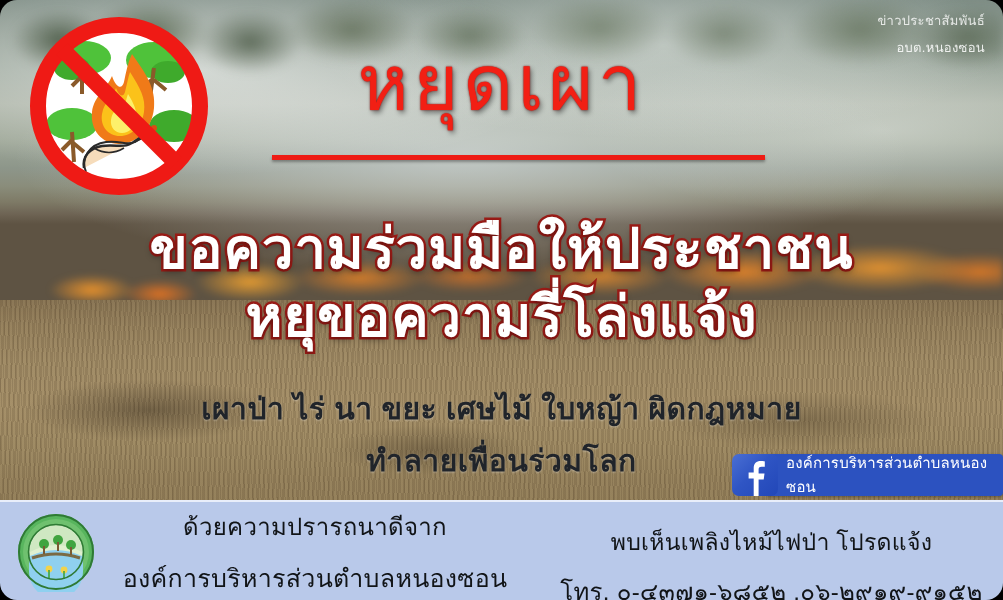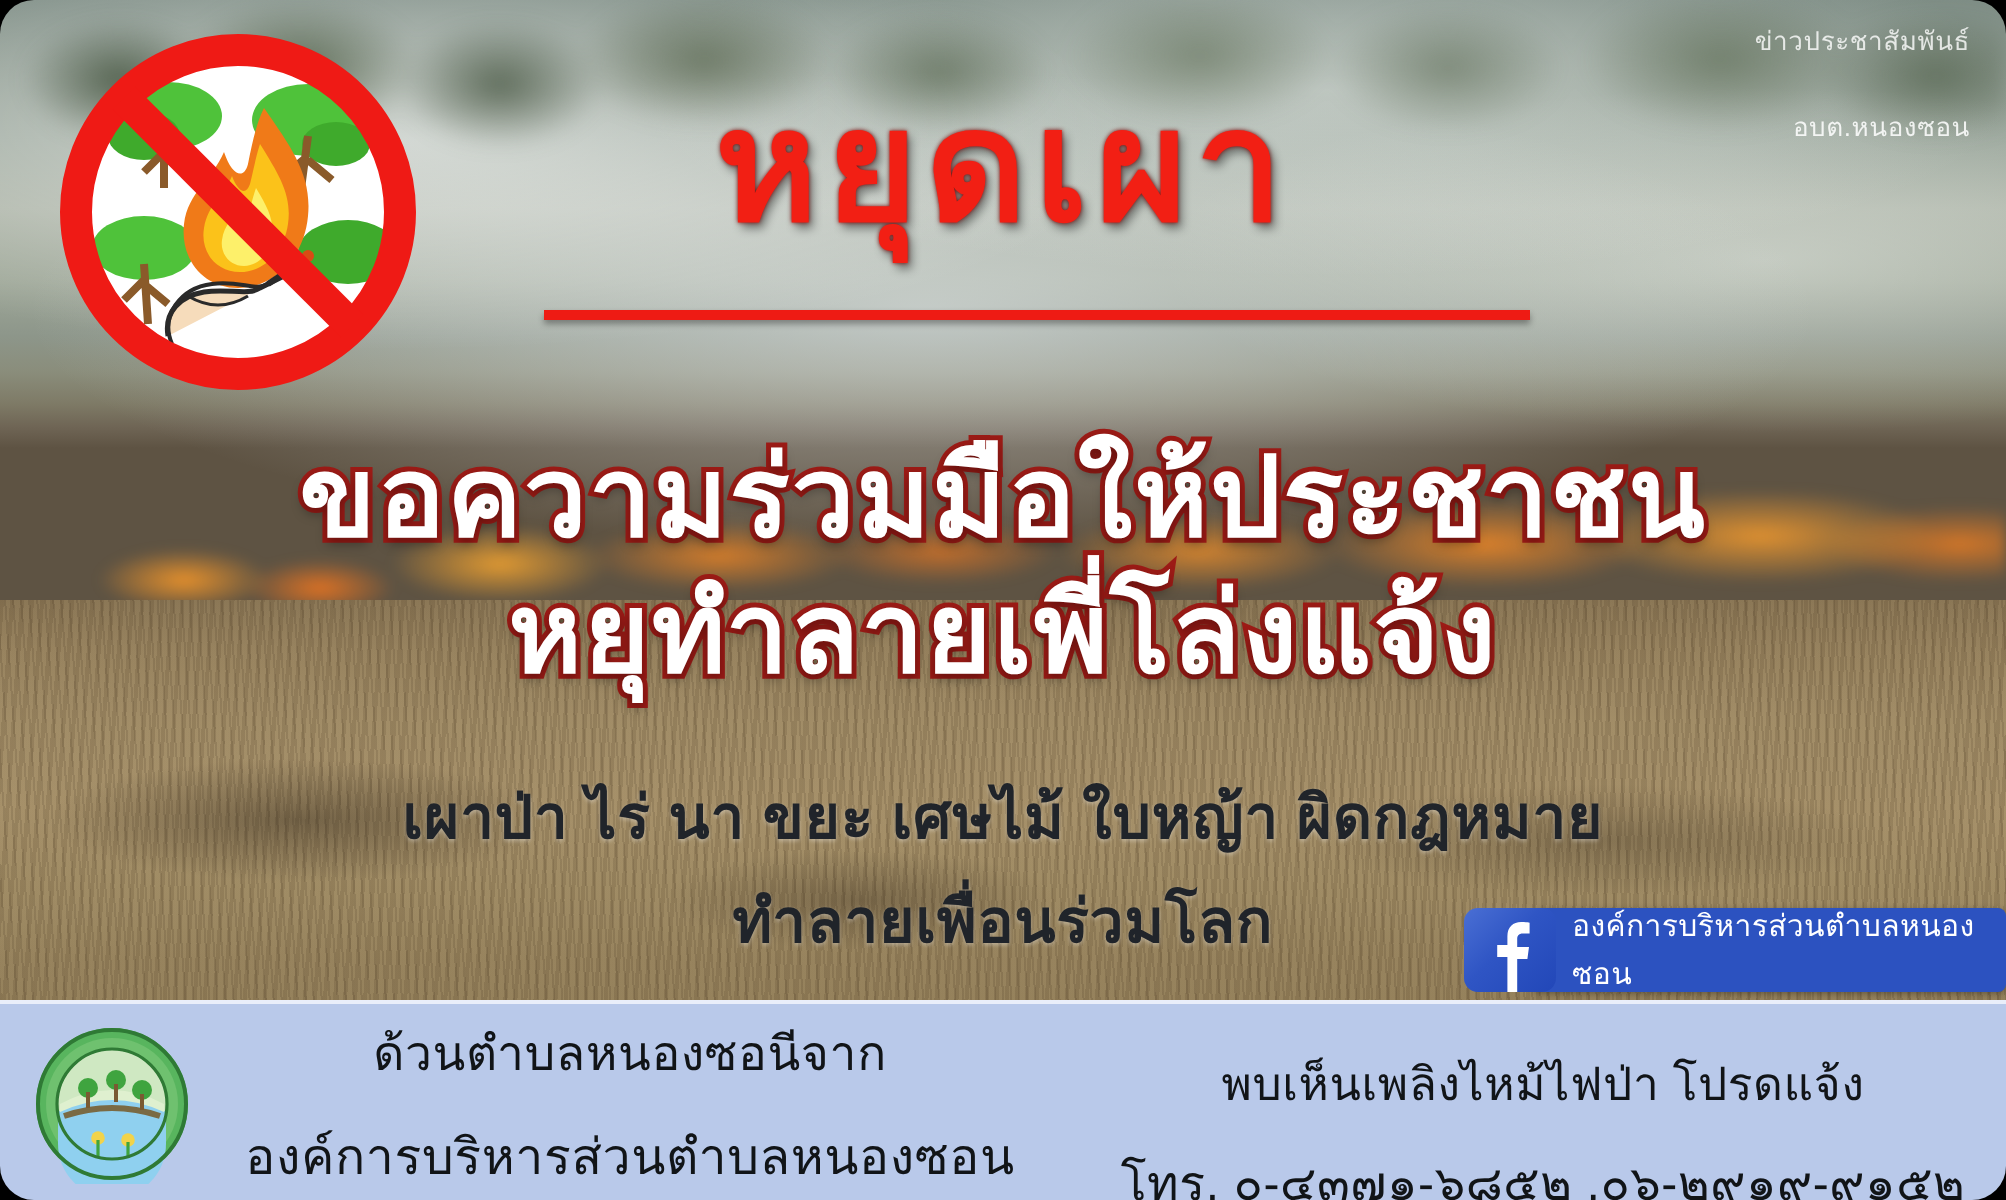--- a/index.html
+++ b/index.html
@@ -83,27 +83,27 @@
   
   .nosign { position:absolute; left:24px; top:16px; width:190px; height:180px; }
   .nosign svg { display:block; width:100%; height:100%; }
 
   
   .topright {
     position:absolute; right:18px; top:12px;
     text-align:right; line-height:1.45;
   }
   .topright .l1 { font-size:13px; color:rgba(255,255,255,.80); letter-spacing:.3px; }
-  .topright .l2 { font-size:13px; color:rgba(255,255,255,.86); margin-top:24px; letter-spacing:.3px; }
+  .topright .l2 { font-size:13px; color:rgba(255,255,255,.86); margin-top:8px; letter-spacing:.3px; }
 
   
   .headline {
     position:absolute; left:0; top:20px; width:1003px;
     text-align:center;
-    font-size:78px; font-weight:bold; color:#f21f14;
+    font-size:78px; font-weight:normal; color:#f21f14;
     letter-spacing:4px;
     text-shadow:
       0 0 2px rgba(120,0,0,.9),
       2px 3px 5px rgba(0,0,0,.42);
   }
   .rule {
     position:absolute; left:272px; top:155px;
     width:493px; height:5px; background:#ee1b14;
     box-shadow:0 2px 3px rgba(0,0,0,.35);
   }
@@ -217,21 +217,21 @@
 
   <div class="topright">
     <div class="l1">ข่าวประชาสัมพันธ์</div>
     <div class="l2">อบต.หนองซอน</div>
   </div>
 
   <div class="headline">หยุดเผา</div>
   <div class="rule"></div>
 
   <div class="bigline l1">ขอความร่วมมือให้ประชาชน</div>
-  <div class="bigline l2">หยุทำลายเพี่โล่งแจ้ง</div>
+  <div class="bigline l2">หยุขอความรี่โล่งแจ้ง</div>
 
   <div class="subline s2">ทำลายเพื่อนร่วมโลก</div>
   <div class="subline s1">เผาป่า ไร่ นา ขยะ เศษไม้ ใบหญ้า ผิดกฎหมาย</div>
 
   <div class="fb">
     <div class="fb-mark">
       <svg viewBox="0 0 24 38">
         <path d="M15.6 38V21.5h5.1l.8-6h-5.9v-3.8c0-1.7.5-2.9 3-2.9h3.2V3.4C21.2 3.2 19.5 3 17.6 3c-4.1 0-6.9 2.5-6.9 7.1v4.4H5.6v6h5.1V38h4.9z" fill="#ffffff"></path>
       </svg>
     </div>
@@ -257,21 +257,21 @@
         <circle cx="35" cy="57" r="3.4" fill="#f2d34a"></circle>
           <rect x="34.2" y="58" width="1.6" height="8" fill="#3fa43f"></rect>
         <circle cx="50" cy="58" r="3.4" fill="#f2d34a"></circle>
           <rect x="49.2" y="59" width="1.6" height="8" fill="#3fa43f"></rect>
         <circle cx="42" cy="40" r="37" fill="none" stroke="#2f7a35" stroke-width="2"></circle>
         <circle cx="42" cy="40" r="27.5" fill="none" stroke="#2f7a35" stroke-width="1.6"></circle>
       </svg>
     </div>
 
     <div class="f-left">
-      <div class="f-line1">ด้วนตำบลหนองซอนีจาก</div>
+      <div class="f-line1">ด้วยความปรารถนาดีจาก</div>
       <div class="f-line2">องค์การบริหารส่วนตำบลหนองซอน</div>
     </div>
 
     <div class="f-right">
       <div class="f-line1">พบเห็นเพลิงไหม้ไฟป่า โปรดแจ้ง</div>
       <div class="f-line2">โทร. ๐-๔๓๗๑-๖๘๕๒ ,๐๖-๒๙๑๙-๙๑๕๒</div>
     </div>
 
   </div>
 

